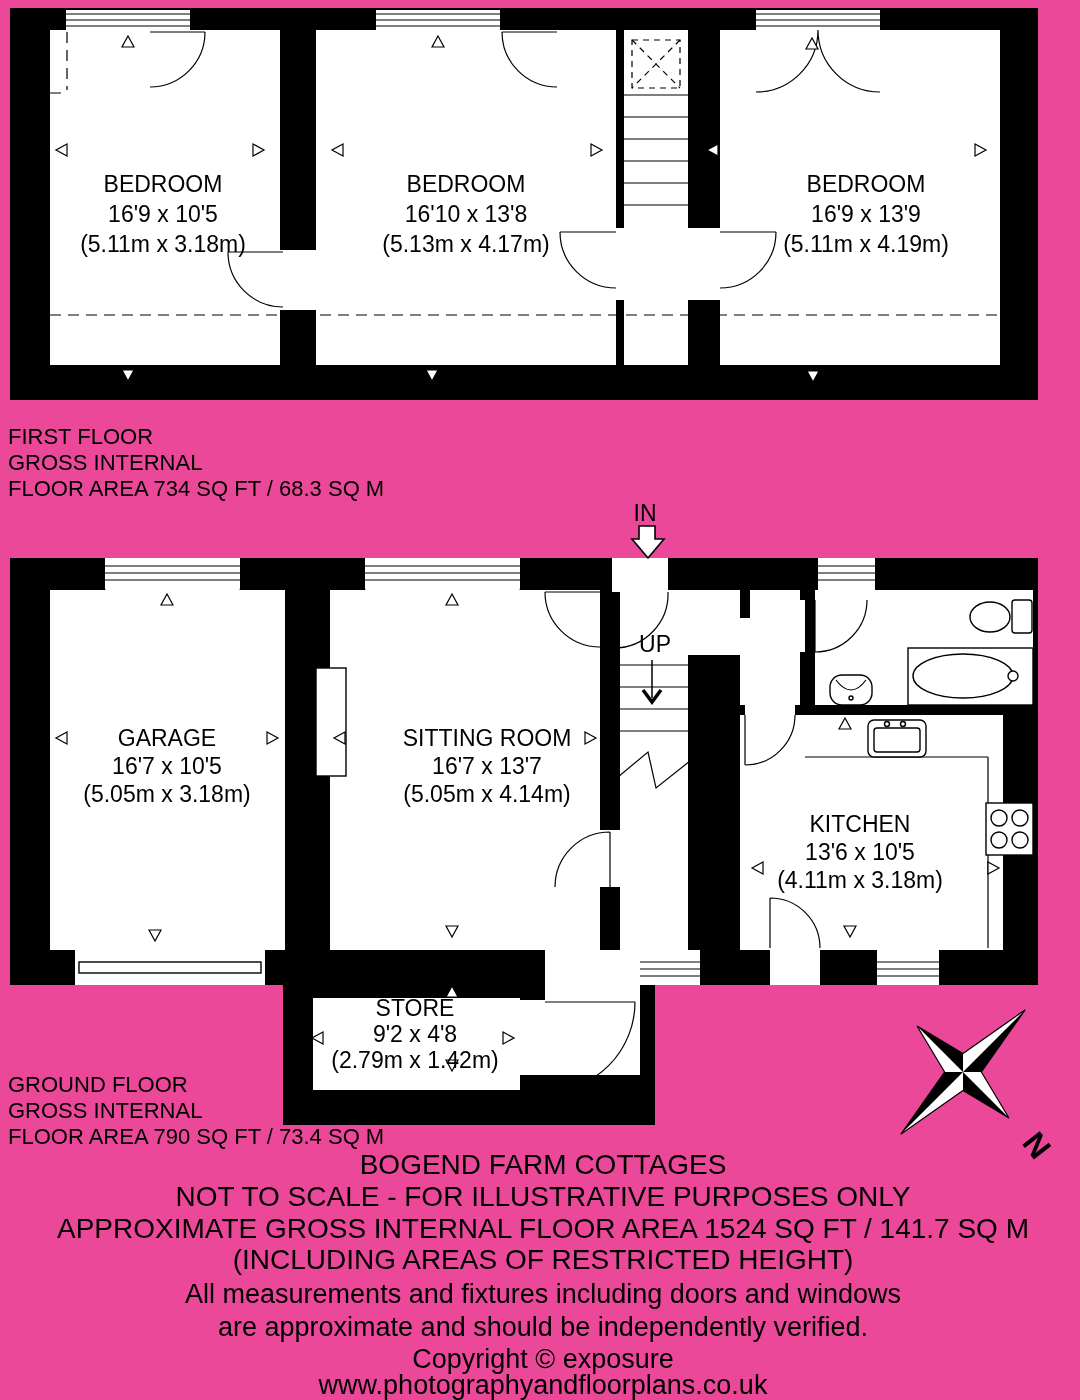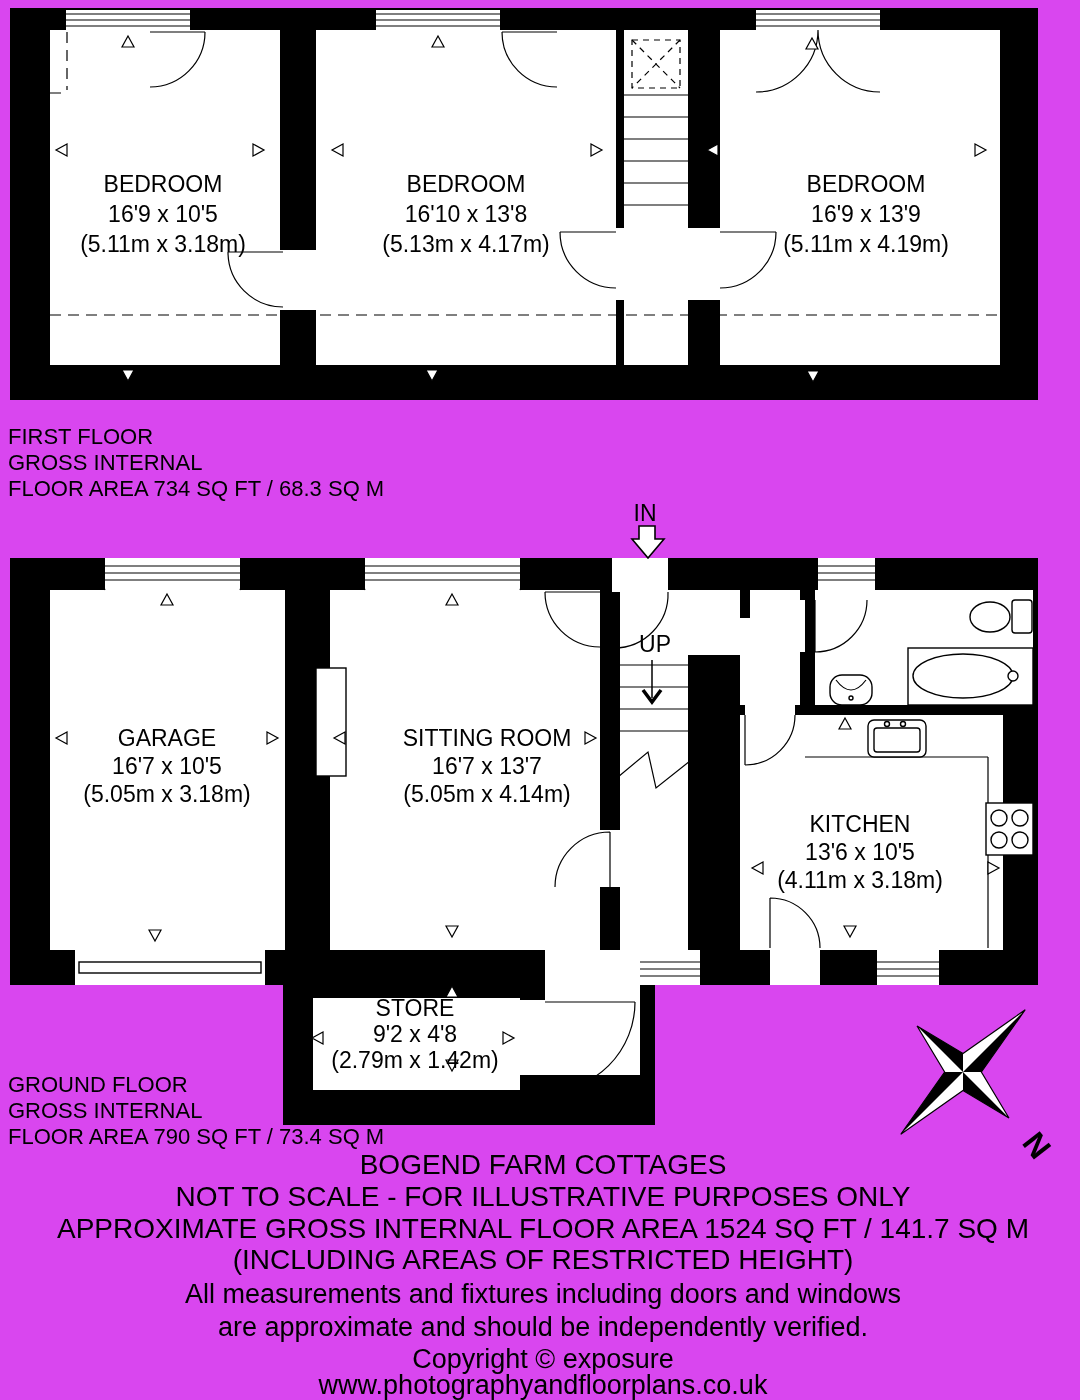--- a/index.html
+++ b/index.html
@@ -1,16 +1,16 @@
 <!DOCTYPE html>
 <html><head>
 <meta charset="utf-8">
 <style>
   html,body{margin:0;padding:0;background:#fff;}
-  .page{width:1080px;height:1400px;background:#d946ef;position:relative;font-family:"Liberation Sans",sans-serif;}
+  .page{width:1080px;height:1400px;background:#ec4899;position:relative;font-family:"Liberation Sans",sans-serif;}
   svg text{font-family:"Liberation Sans",sans-serif;fill:#000;}
   .cap{text-anchor:start;font-size:22px;}
   .foot{text-anchor:middle;font-size:28px;}
   .foot2{text-anchor:middle;font-size:27px;}
   .lbl{text-anchor:middle;font-size:23px;}
   .thin{fill:none;stroke:#000;stroke-width:1.5;}
   .thin2{fill:none;stroke:#000;stroke-width:1.2;}
   .arc{fill:none;stroke:#000;stroke-width:1.2;}
   .dash{fill:none;stroke:#000;stroke-width:1.2;stroke-dasharray:11,7;}
   .dash2{fill:none;stroke:#000;stroke-width:1.2;stroke-dasharray:6,5;}

